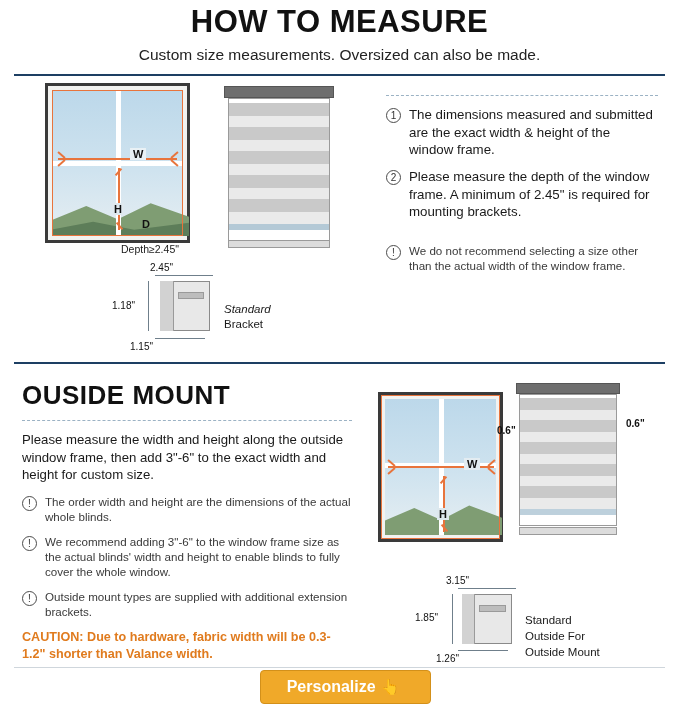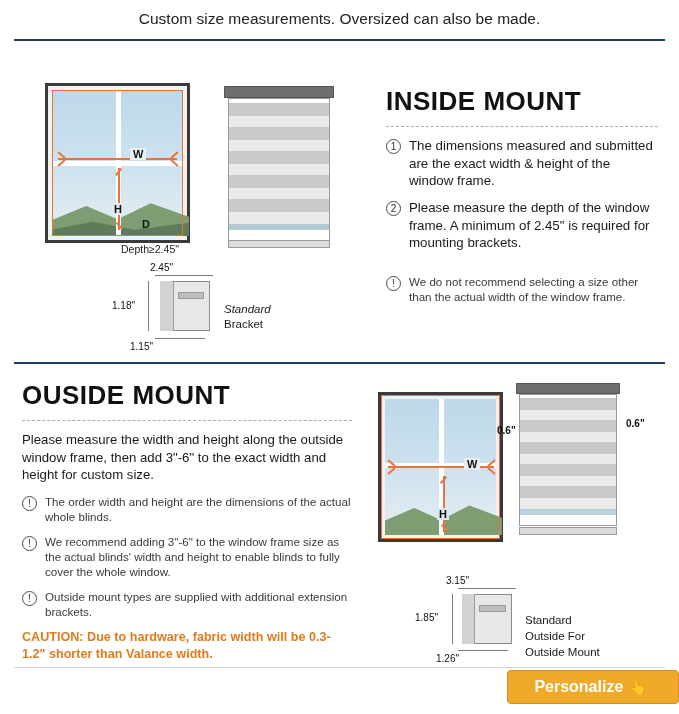--- a/index.html
+++ b/index.html
@@ -209,21 +209,21 @@
     color: #e07b1e;
     line-height: 1.35;
     margin-top: 10px;
   }
 
   
   .cta-wrap {
     position: absolute;
     left: 12px; right: 0;
     bottom: 10px;
-    text-align: right;
+    text-align: center;
   }
   .cta {
     display: inline-block;
     background: #f0a929;
     border: 1px solid #d3901a;
     border-radius: 4px;
     color: #ffffff;
     font-size: 16px;
     font-weight: bold;
     padding: 7px 30px 7px 26px;
@@ -240,20 +240,21 @@
     bottom: 46px;
     border-top: 1px solid #cfd6dc;
   }
 </style>
 </head>
 <body>
 
 <div class="page">
 
   <div class="header">
+    <h1 class="title">HOW TO MEASURE</h1>
     <p class="subtitle">Custom size measurements. Oversized can also be made.</p>
     <hr class="rule">
   </div>
 
   <div>
 
     <div class="win-frame" style="left:45px; top:83px; width:145px; height:160px;">
       <div class="sky" style="left:4px; top:4px; right:4px; bottom:4px;"></div>
       <div class="hill" style="left:4px; bottom:4px; width:137px; height:40px; clip-path:polygon(0 60%,25% 25%,48% 58%,72% 18%,100% 52%,100% 100%,0 100%);"></div>
       <div class="hill hill2" style="left:4px; bottom:4px; width:137px; height:22px; clip-path:polygon(0 70%,30% 35%,60% 72%,100% 40%,100% 100%,0 100%);"></div>
@@ -301,21 +302,20 @@
     <div class="dim-lbl" style="left:150px; top:262px;">2.45"</div>
     <div class="dim-line" style="left:148px; top:281px; width:1px; height:50px;"></div>
     <div class="dim-lbl" style="left:112px; top:300px;">1.18"</div>
     <div class="dim-line" style="left:155px; top:338px; width:50px; height:1px;"></div>
     <div class="dim-lbl" style="left:130px; top:341px;">1.15"</div>
     <div class="caption" style="left:224px; top:302px;font-style:italic;">Standard</div>
     <div class="caption" style="left:224px; top:317px;">Bracket</div>
   </div>
 
   <div class="section" id="inside-mount">
-    <div class="sec-head">INSIDE MOUNT</div>
     <hr class="dash-rule">
 
     <div class="num-item">
       <div class="circ">1</div>
       <div class="num-text">The dimensions measured and submitted are the exact width &amp; height of the window frame.</div>
     </div>
 
     <div class="num-item">
       <div class="circ">2</div>
       <div class="num-text">Please measure the depth of the window frame. A minimum of 2.45" is required for mounting brackets.</div>

